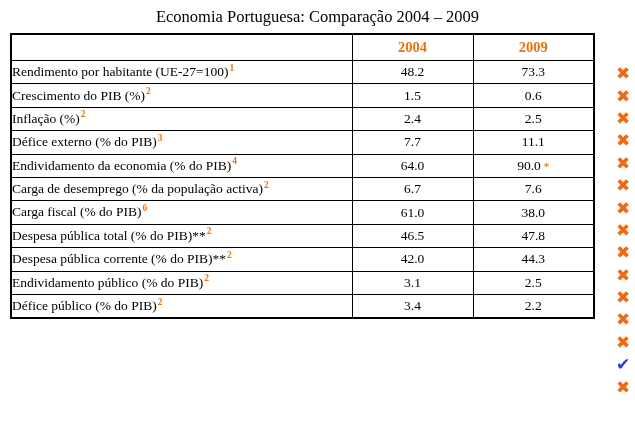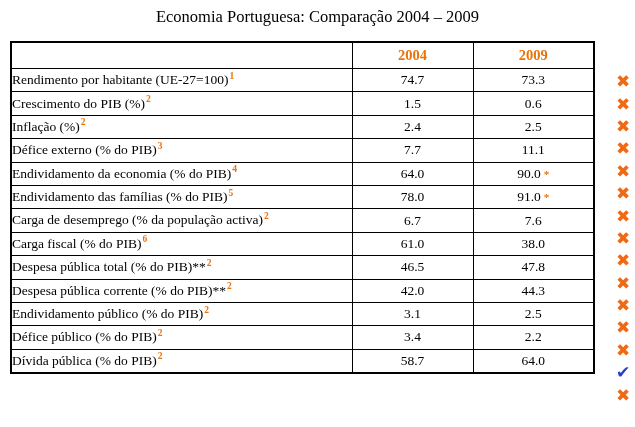--- a/index.html
+++ b/index.html
@@ -24,21 +24,21 @@
     text-align: center;
     font-family: "Liberation Serif", serif;
     font-weight: normal;
     font-size: 16.5px;
     padding-top: 7px;
     padding-bottom: 6px;
     letter-spacing: 0px;
   }
   .table-wrap {
     position: relative;
-    margin: 8px 10px 0 10px;
+    margin: 0 10px 0 10px;
     width: 463px;
   }
   table.main {
     border-collapse: collapse;
     width: 583px;
     table-layout: fixed;
     border: 2px solid #000000;
   }
   table.main td {
     border: 1px solid #000000;
@@ -126,21 +126,21 @@
       <thead>
         <tr>
           <td class="hdr"></td>
           <td class="hdr">2004</td>
           <td class="hdr">2009</td>
         </tr>
       </thead>
       <tbody id="table-body">
           <tr>
             <td class="lbl"><span>Rendimento por habitante (UE-27=100)</span><sup class="note">1</sup></td>
-            <td class="val">74.7</td>
+            <td class="val">48.2</td>
             <td class="val"><span>73.3</span></td>
           </tr>
           <tr>
             <td class="lbl"><span>Crescimento do PIB (%)</span><sup class="note">2</sup></td>
             <td class="val">1.5</td>
             <td class="val"><span>0.6</span></td>
           </tr>
           <tr>
             <td class="lbl"><span>Inflação (%)</span><sup class="note">2</sup></td>
             <td class="val">2.4</td>
@@ -150,25 +150,20 @@
             <td class="lbl"><span>Défice externo (% do PIB)</span><sup class="note">3</sup></td>
             <td class="val">7.7</td>
             <td class="val"><span>11.1</span></td>
           </tr>
           <tr>
             <td class="lbl"><span>Endividamento da economia (% do PIB)</span><sup class="note">4</sup></td>
             <td class="val">64.0</td>
             <td class="val"><span>90.0</span><sup class="star">*</sup></td>
           </tr>
           <tr>
-            <td class="lbl"><span>Endividamento das famílias (% do PIB)</span><sup class="note">5</sup></td>
-            <td class="val">78.0</td>
-            <td class="val"><span>91.0</span><sup class="star">*</sup></td>
-          </tr>
-          <tr>
             <td class="lbl"><span>Carga de desemprego (% da população activa)</span><sup class="note">2</sup></td>
             <td class="val">6.7</td>
             <td class="val"><span>7.6</span></td>
           </tr>
           <tr>
             <td class="lbl"><span>Carga fiscal (% do PIB)</span><sup class="note">6</sup></td>
             <td class="val">61.0</td>
             <td class="val"><span>38.0</span></td>
           </tr>
           <tr>
@@ -184,25 +179,20 @@
           <tr>
             <td class="lbl"><span>Endividamento público (% do PIB)</span><sup class="note">2</sup></td>
             <td class="val">3.1</td>
             <td class="val"><span>2.5</span></td>
           </tr>
           <tr>
             <td class="lbl"><span>Défice público (% do PIB)</span><sup class="note">2</sup></td>
             <td class="val">3.4</td>
             <td class="val"><span>2.2</span></td>
           </tr>
-          <tr>
-            <td class="lbl"><span>Dívida pública (% do PIB)</span><sup class="note">2</sup></td>
-            <td class="val">58.7</td>
-            <td class="val"><span>64.0</span></td>
-          </tr>
         </tbody>
     </table>
 
     <div class="marks">
       <div class="marks-offset"></div>
       <div id="marks-list">
           <div class="mark cross">✖</div>
           <div class="mark cross">✖</div>
           <div class="mark cross">✖</div>
           <div class="mark cross">✖</div>

